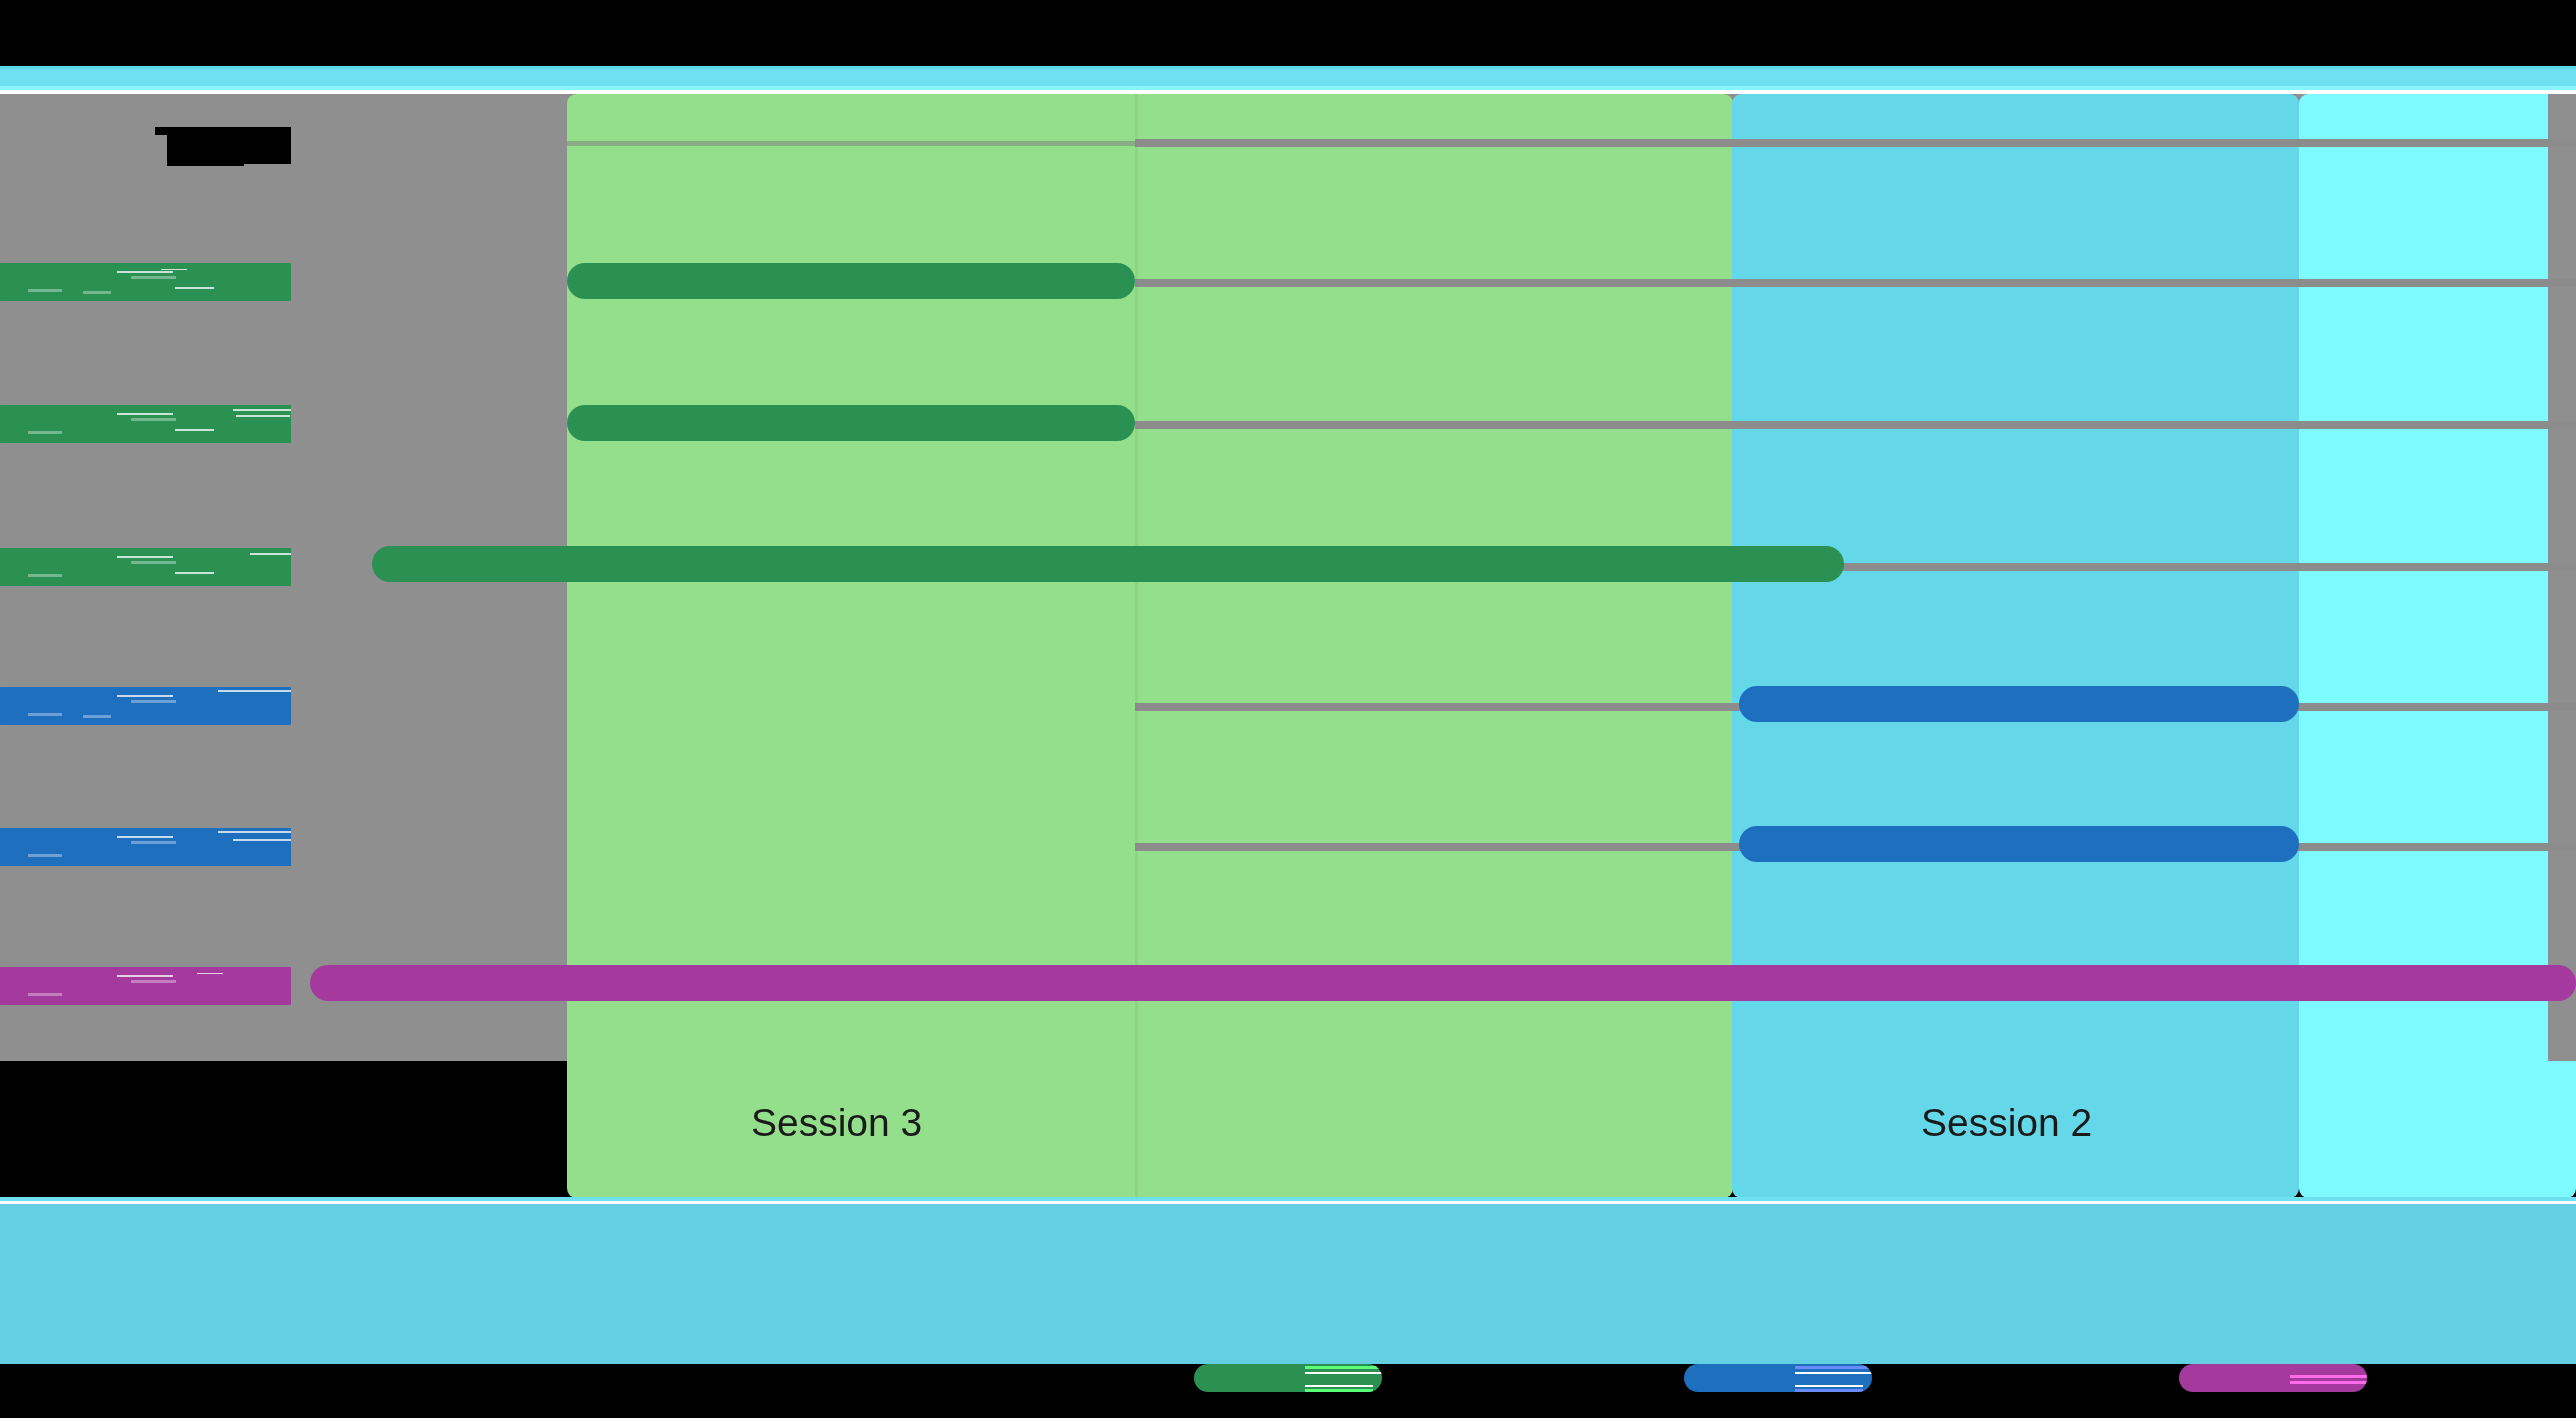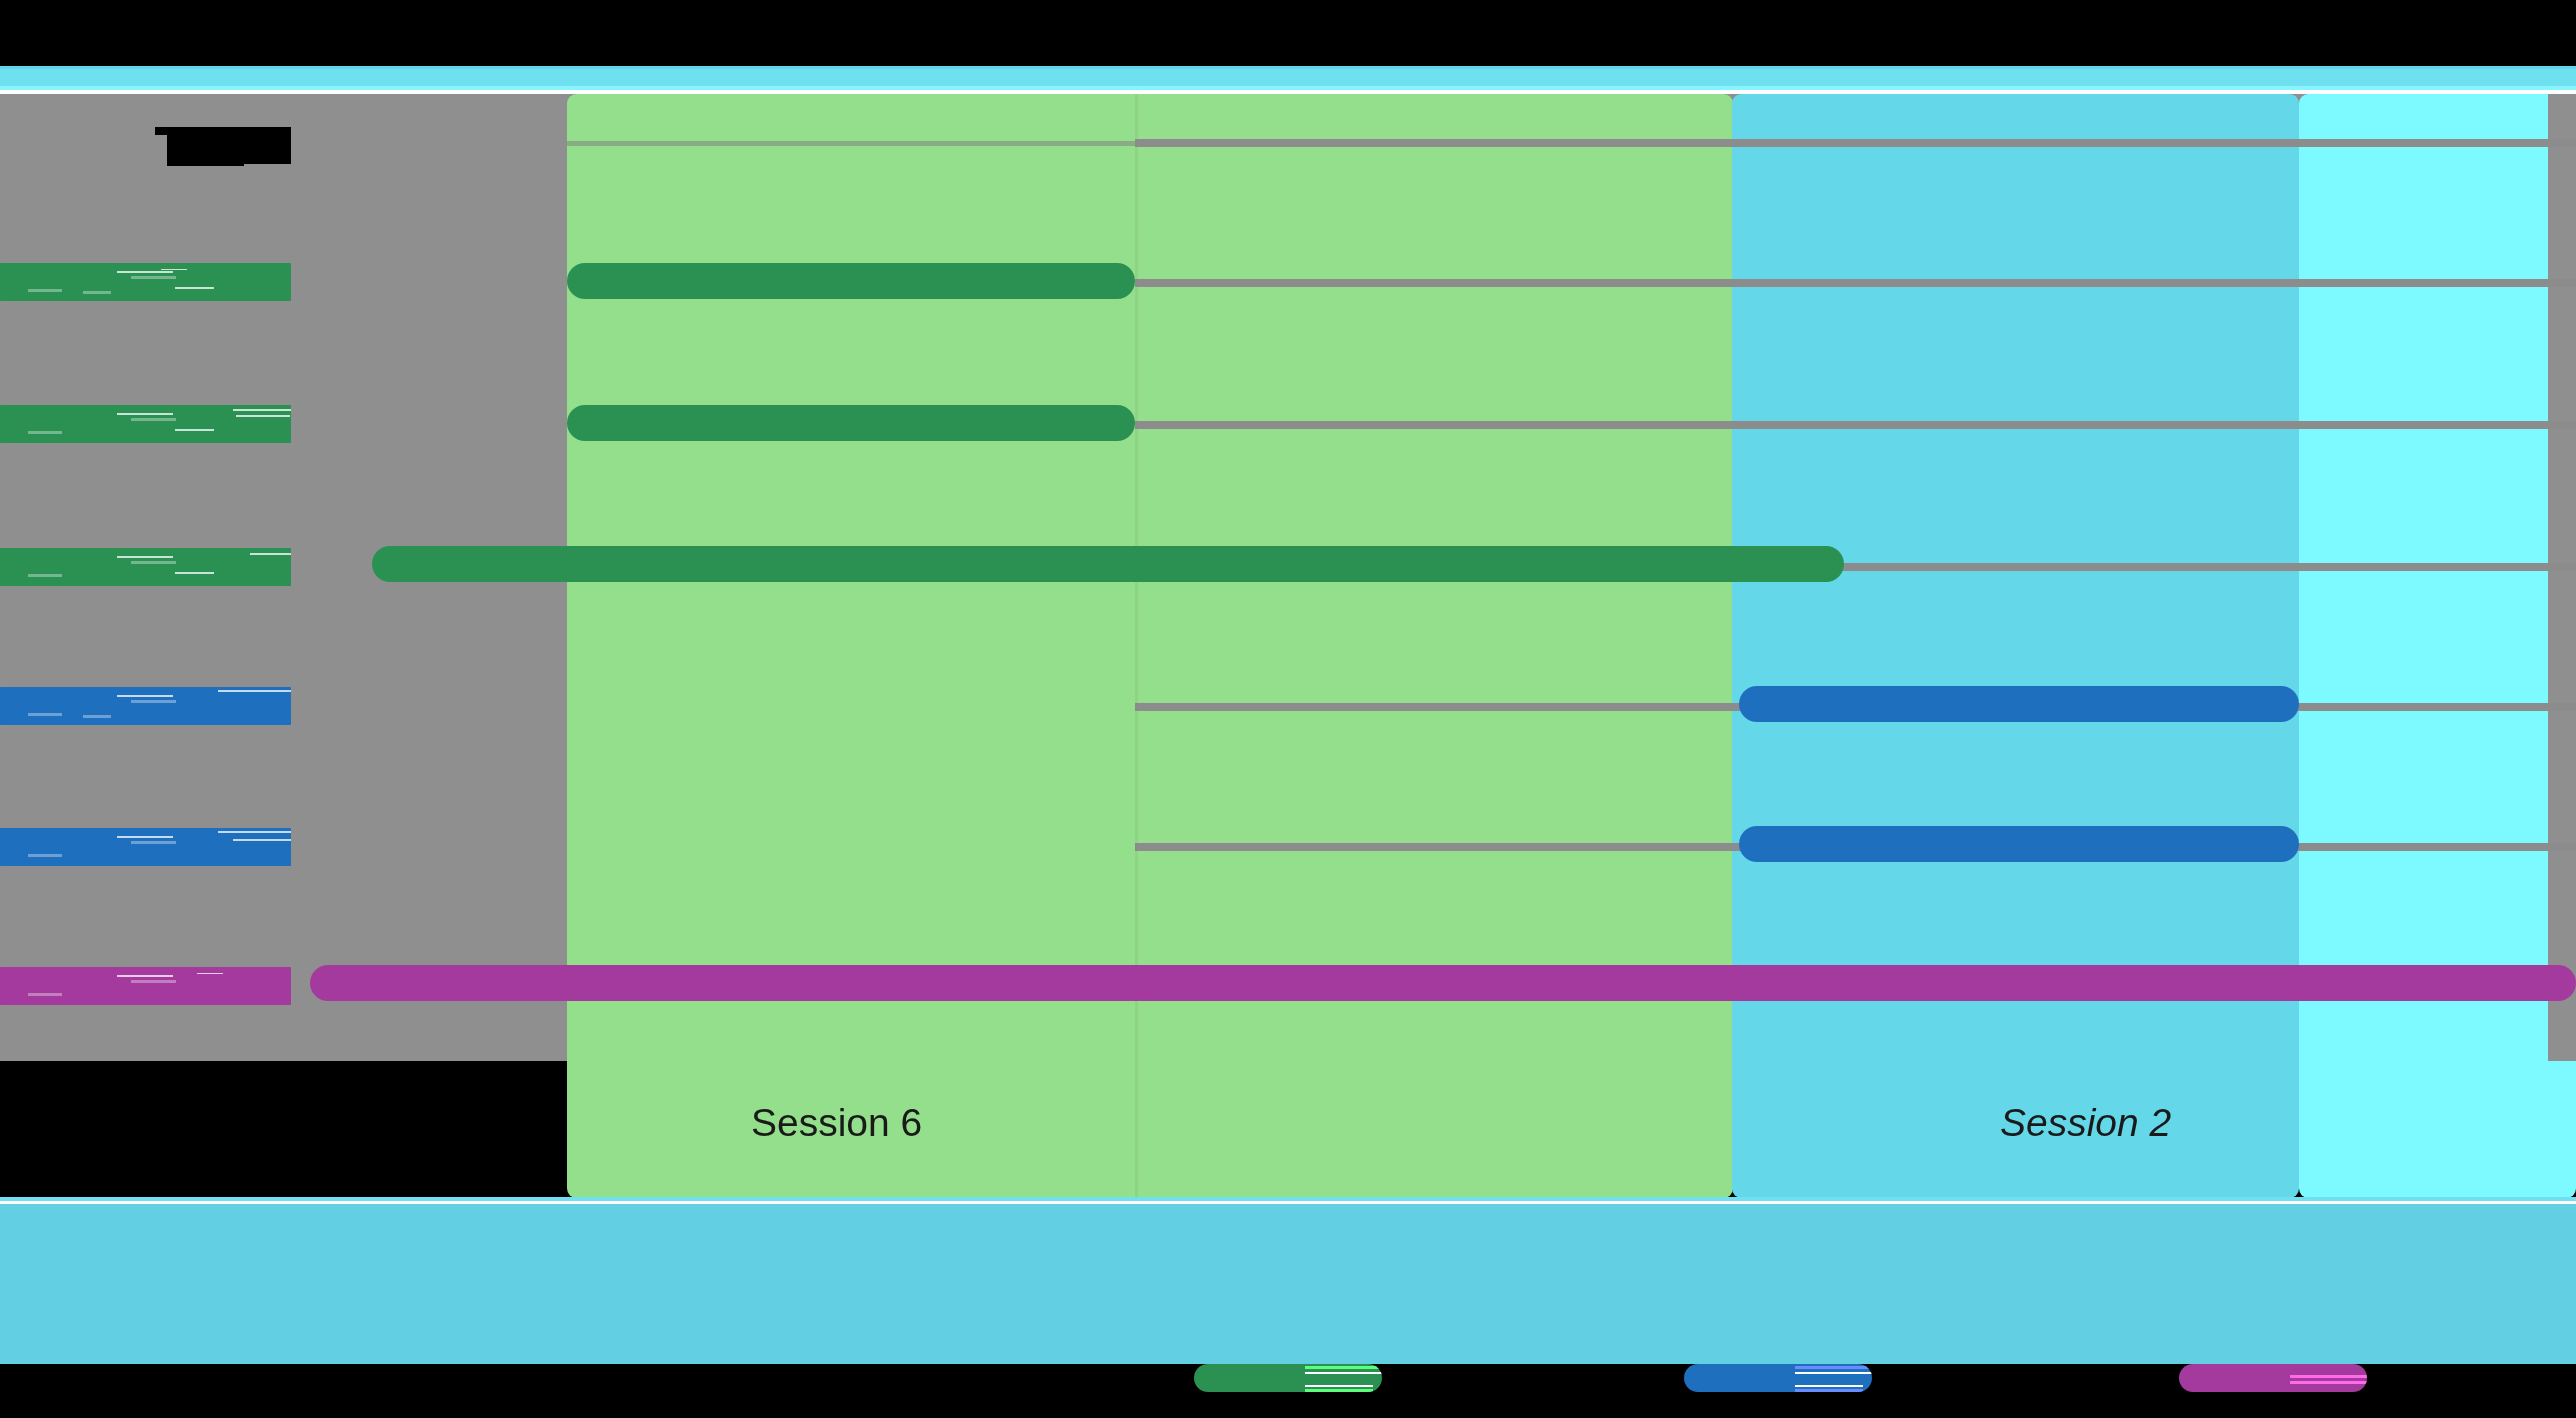--- a/index.html
+++ b/index.html
@@ -141,22 +141,22 @@
 
   <div class="bar" style="left:567px;top:263px;width:568px;background:#2a9153;"></div>
   <div class="bar" style="left:567px;top:405px;width:568px;background:#2a9153;"></div>
   <div class="bar" style="left:372px;top:546px;width:1472px;background:#2a9153;"></div>
 
   <div class="bar" style="left:1739px;top:686px;width:560px;background:#1f6fbf;"></div>
   <div class="bar" style="left:1739px;top:826px;width:560px;background:#1f6fbf;"></div>
 
   <div class="bar" style="left:310px;top:965px;width:2266px;background:#a43a9e;"></div>
 
-  <div class="sesslabel" style="left:751px;top:1101px;">Session 6</div>
-  <div class="sesslabel" style="left:2000px;top:1101px;font-style:italic;">Session 2</div>
+  <div class="sesslabel" style="left:751px;top:1101px;">Session 3</div>
+  <div class="sesslabel" style="left:1921px;top:1101px;">Session 2</div>
 
   <div class="lb-top1"></div>
   <div class="lb-top2"></div>
   <div class="lowerband"></div>
 
   <div class="legsw" style="left:1194px;top:1364px;width:188px;background:#2a9153;">
     <div class="lstreak" style="left:111px;top:1.9px;width:77px;background:#5bff7a;"></div>
     <div class="lstreak" style="left:111px;top:7.5px;width:77px;background:#ffffff;"></div>
     <div class="lstreak" style="left:111px;top:20.6px;width:68px;background:#ffffff;"></div>
     <div class="lstreak" style="left:111px;top:25px;width:68px;background:#5bff7a;"></div>

